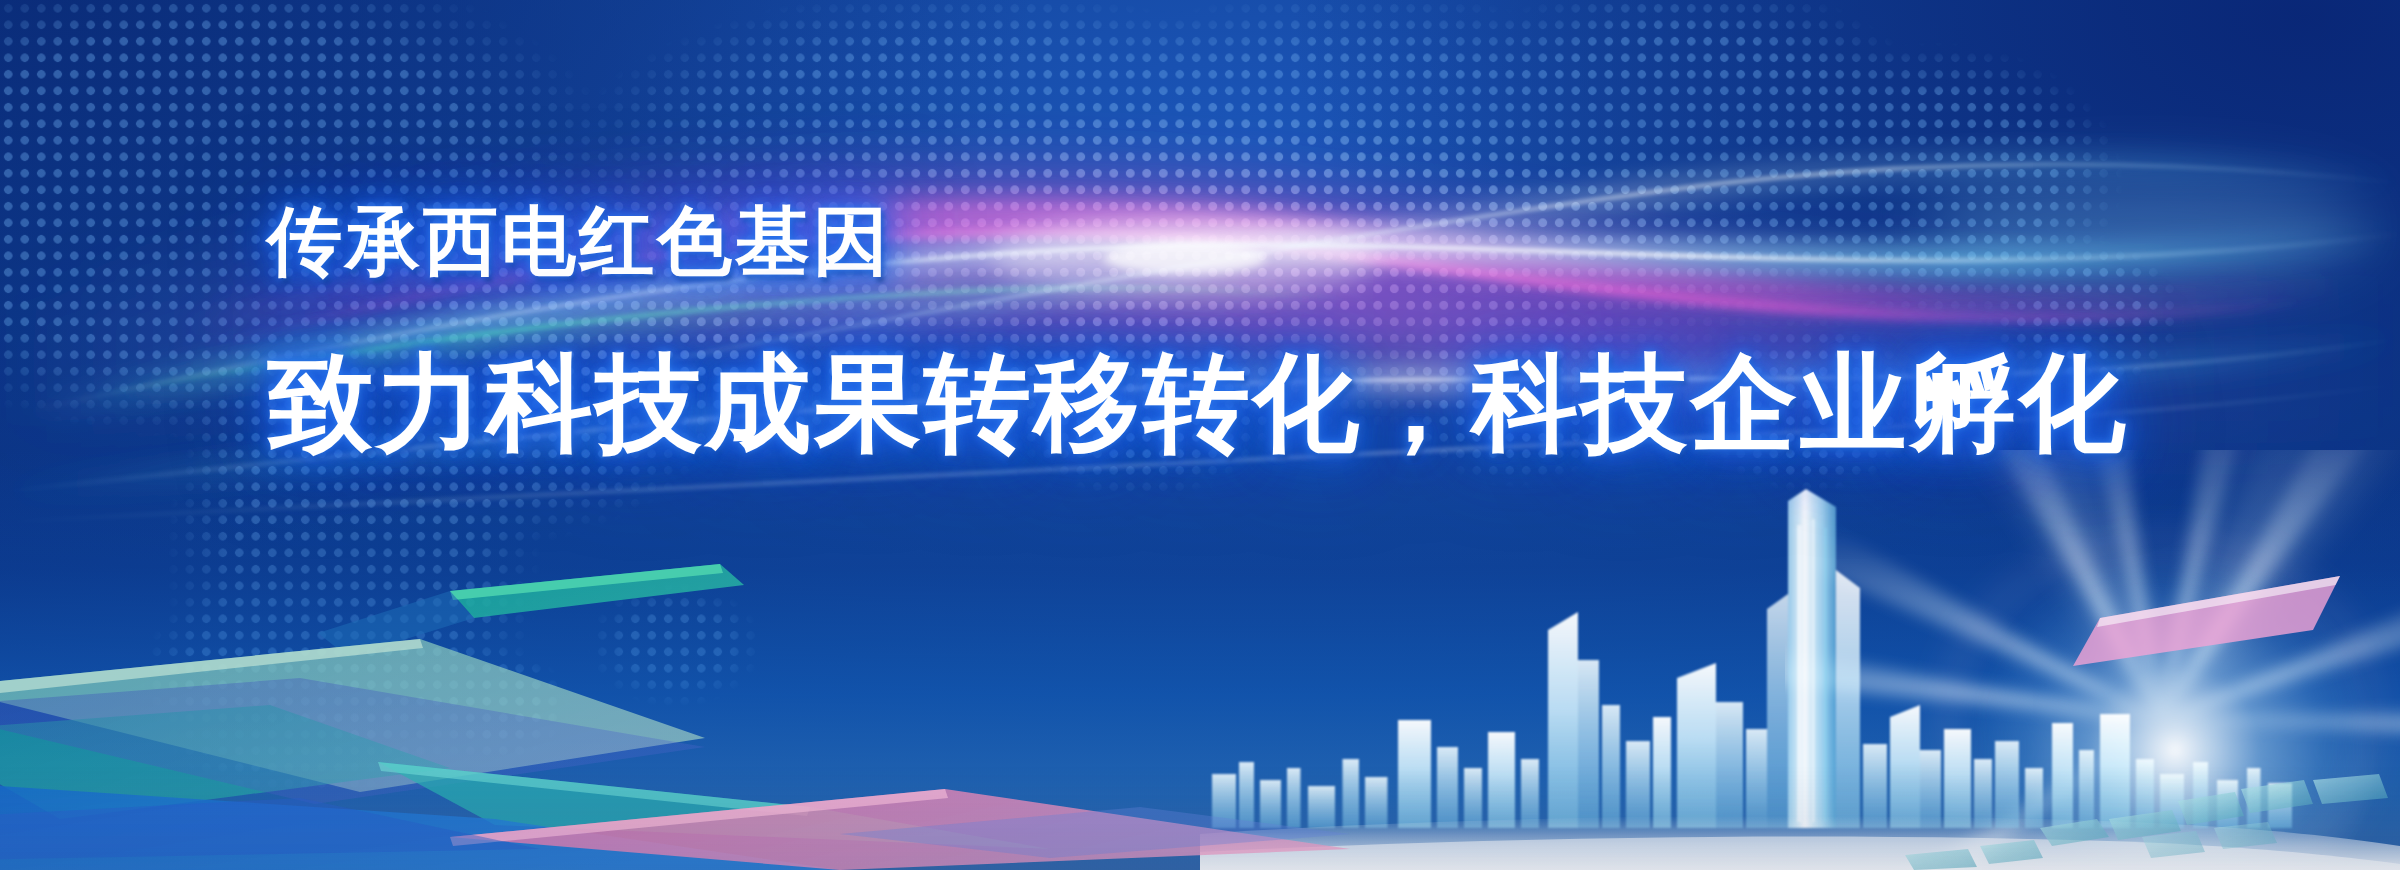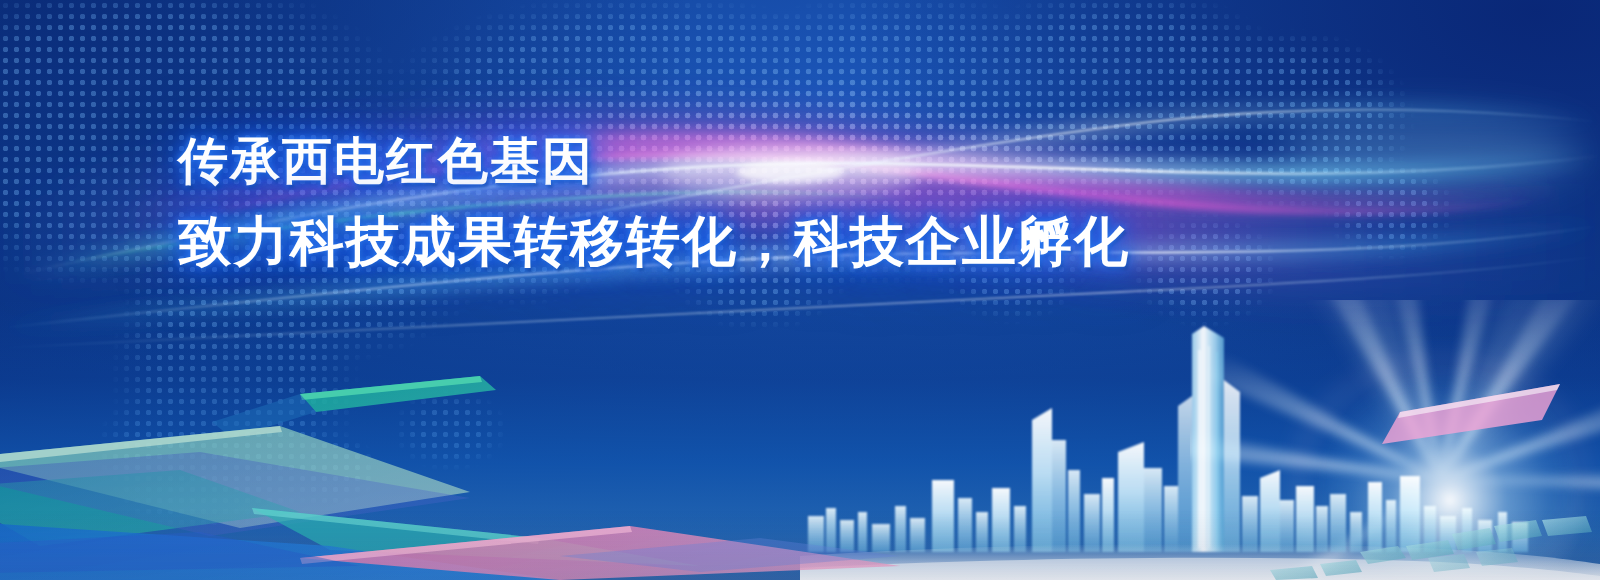--- a/index.html
+++ b/index.html
@@ -141,22 +141,22 @@
     white-space:nowrap;
     line-height:1;
     text-shadow:
        0 0 6px  #2f7cf0,
        0 0 14px #1c63e8,
        0 0 26px #1450d6,
        0 0 42px rgba(28,99,232,0.85),
        0 0 64px rgba(28,99,232,0.55),
        2px 3px 3px rgba(5,25,70,0.55);
   }
-  .hl-line-1 { font-size:50px; margin-bottom:28px; }
-  .hl-line-2 { font-size:54px; }
+  .hl-line-1 { font-size:50px; margin-bottom:48px; }
+  .hl-line-2 { font-size:71px; }
 
   
   .vignette-b {
     top:auto; height:70px; bottom:0;
     background:linear-gradient(to bottom, rgba(0,20,60,0) 0%, rgba(6,28,76,0.10) 100%);
   }
 </style>
 </head>
 <body>
 

